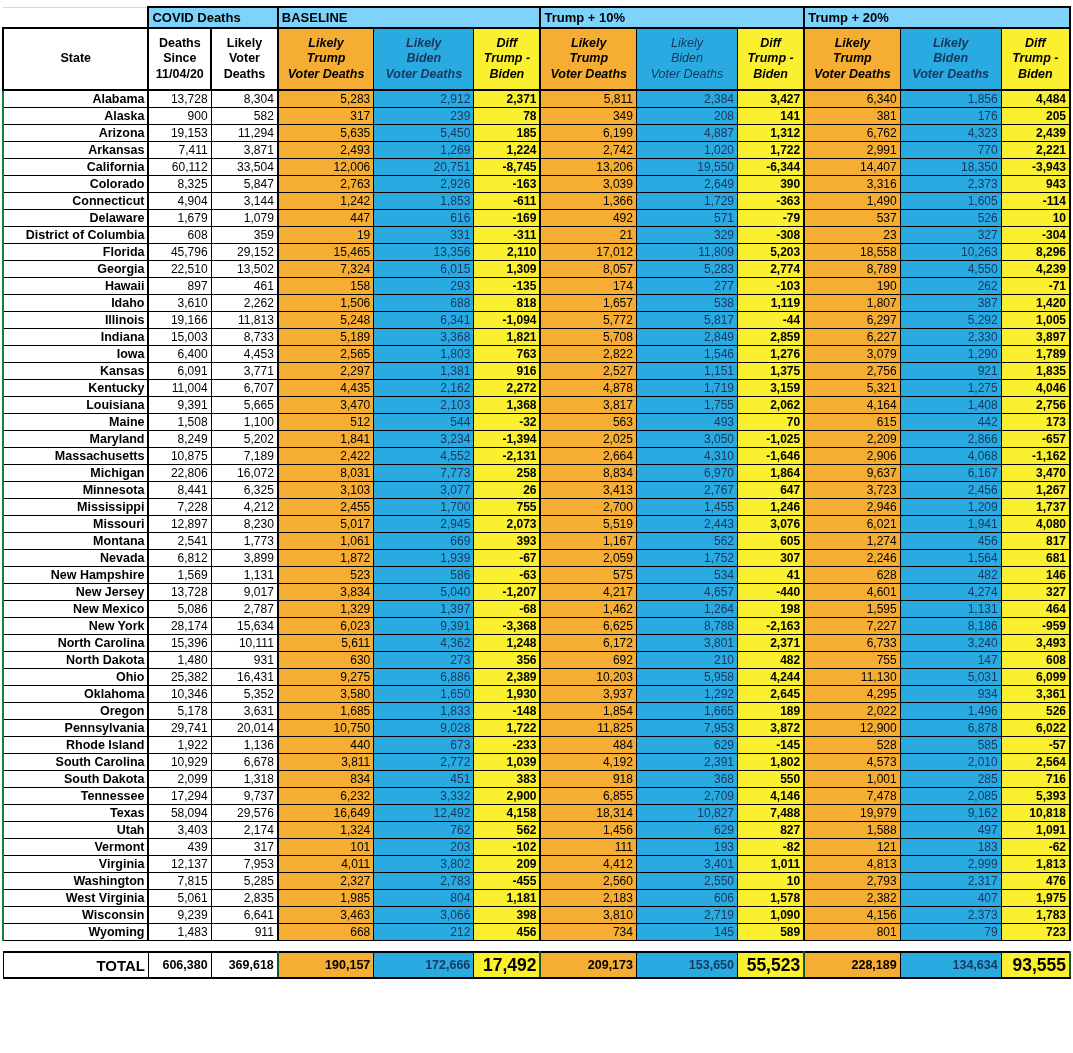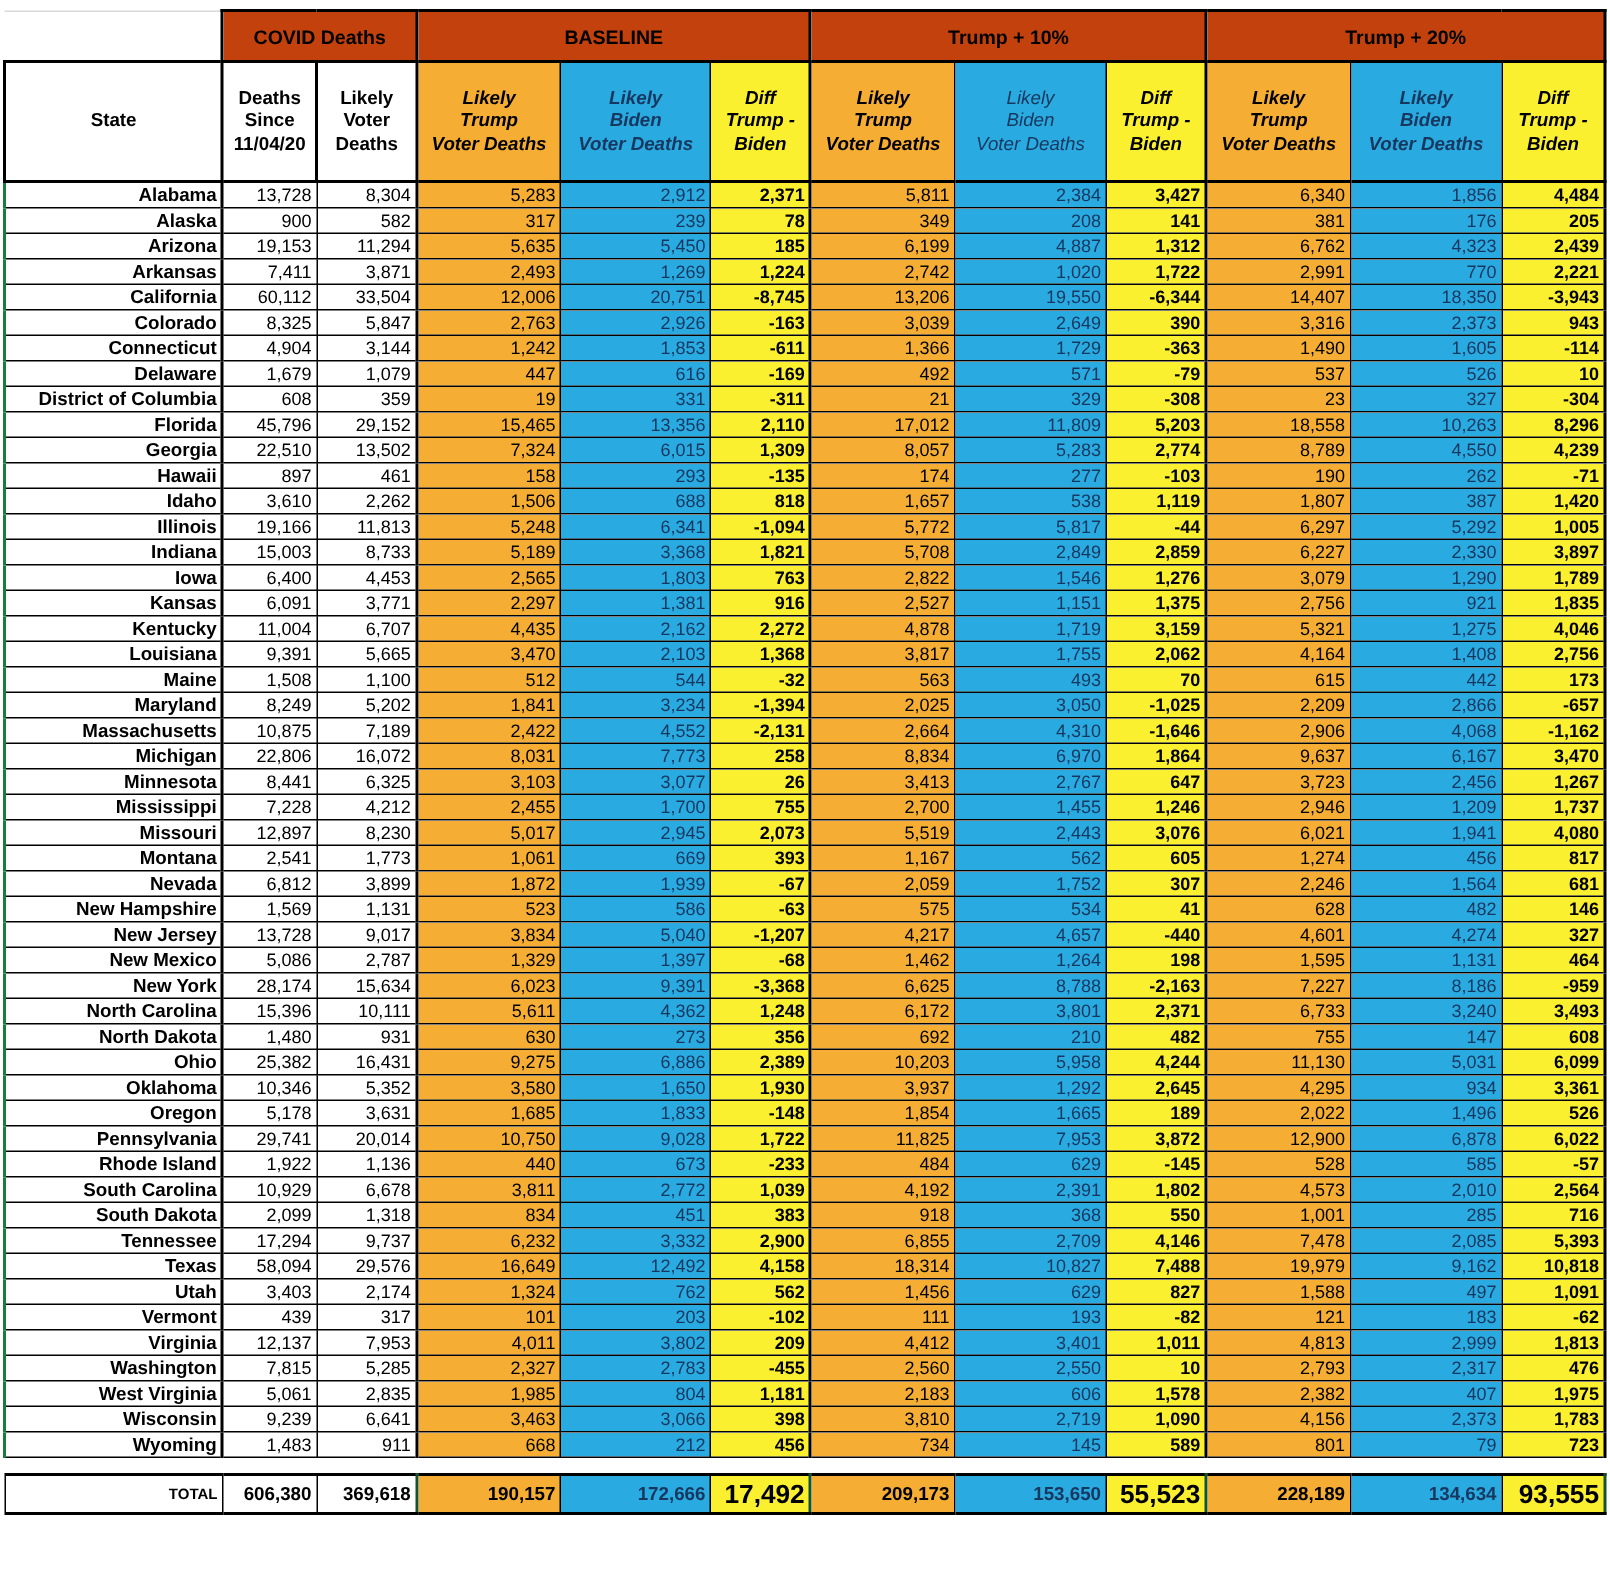--- a/index.html
+++ b/index.html
@@ -5,28 +5,28 @@
   html,body{margin:0;padding:0;background:#fff;}
   body{width:1073px;height:1053px;overflow:hidden;
        font-family:"Liberation Sans","DejaVu Sans",sans-serif;}
   #sheet{padding:6px 0 0 2px;}
   table{border-collapse:collapse;table-layout:fixed;width:1069px;}
   td,th{padding:0 3px;overflow:hidden;white-space:nowrap;box-sizing:border-box;}
 
   
   .ghost{border:none;background:#fff;
          border-right:1px solid #d9d9d9;border-top:1px solid #d9d9d9;}
-  .gbox{border:2px solid #000;background:#c2410c;text-align:center;
-        font-weight:bold;font-size:13px;height:34px;}
+  .gbox{border:2px solid #000;background:#7dd3fc;
+        font-weight:bold;font-size:13px;height:21px;}
   .gbox.it{}
 
   
   .colhead{border:2px solid #000;text-align:center;font-weight:bold;
            font-size:12.5px;line-height:1.25;white-space:pre-line;
-           height:80px;vertical-align:middle;margin-top:26px;}
+           height:62px;vertical-align:middle;margin-top:26px;}
   .colhead.tint{font-style:italic;border-width:2px 1px;}
   .colhead.thickR{border-right:2px solid #000;}
   .colhead.thickL{border-left:2px solid #000;}
   .colhead.light{font-weight:normal;}
 
   
   .trump{background:#F5AE33;}
   .biden{background:#29ABE2;color:#17375E;}
   .diff{background:#FBF02F;font-weight:bold;}
   .navy{color:#17375E;}
@@ -37,21 +37,21 @@
                  border-right:2px solid #000;background:#fff;font-size:12.5px;}
   tbody td.thickR{border-right:2px solid #000;}
 
   
   .spacer td{border:none;height:12px;background:#fff;}
 
   
   .totalrow td{border-top:2px solid #000;border-bottom:2px solid #000;
                border-left:1px solid #000;border-right:1px solid #000;
                font-weight:bold;font-size:12.5px;text-align:right;height:26px;}
-  .totalrow td.state{font-size:10px;}
+  .totalrow td.state{font-size:15px;}
   .totalrow td.thickR{border-right:2px solid #14532d;margin-left:16px;}
   .totalrow td.diff{font-size:17.5px;}
   .botmargin{height:5px;}
 </style>
 </head>
 <body>
 
 <div id="sheet">
   <table>
     <colgroup>

